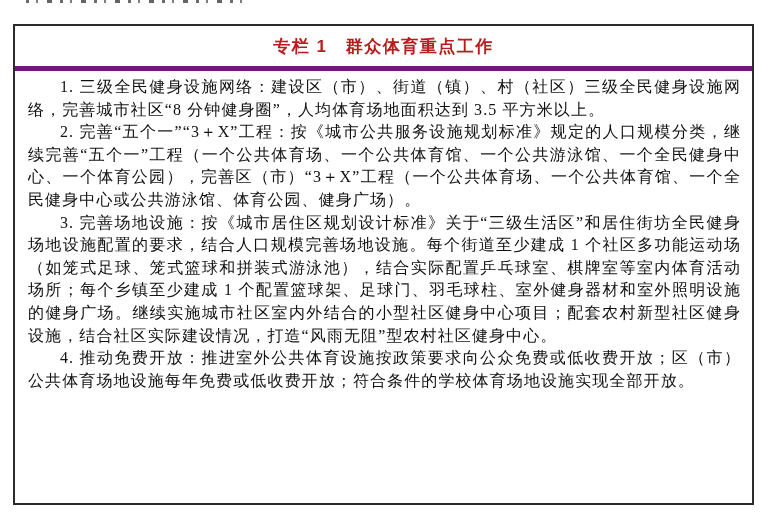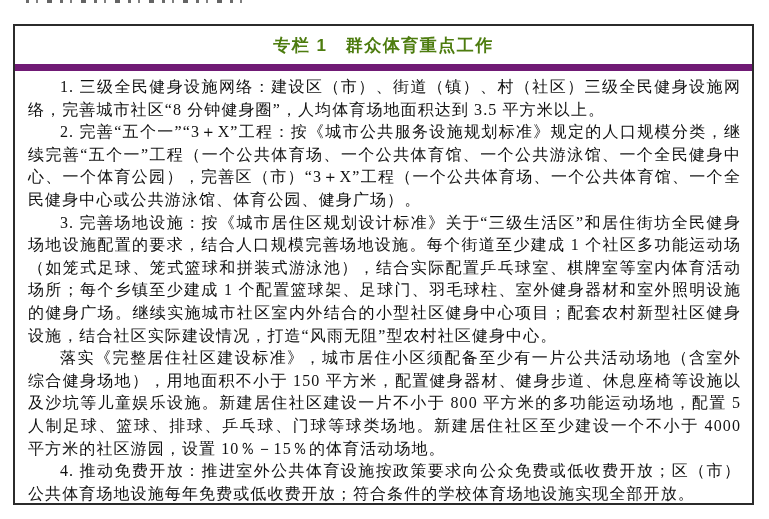--- a/index.html
+++ b/index.html
@@ -40,29 +40,29 @@
     left: 13px;
     top: 24px;
     width: 741px;
     height: 481px;
     border: 2px solid #2b2b2b;
     background: #ffffff;
   }
 
   .panel-title {
     height: 45px;
-    border-bottom: 7px solid #701a75;
+    border-bottom: 5px solid #701a75;
     display: flex;
     align-items: center;
     justify-content: center;
     font-family: "Liberation Sans", "DejaVu Sans", sans-serif;
     font-weight: bold;
     font-size: 17px;
     letter-spacing: 1.5px;
-    color: #4d7c0f;
+    color: #b91c1c;
   }
 
   .panel-body {
     padding: 5px 11px 0 13px;
     font-size: 16px;
     line-height: 22.6px;
     letter-spacing: 1.1px;
     text-align: justify;
   }
 
@@ -81,19 +81,18 @@
   <div class="panel">
 
     <div class="panel-title">
       <span>专栏 1　群众体育重点工作</span>
     </div>
 
     <div class="panel-body">
       <p>1. 三级全民健身设施网络：建设区（市）、街道（镇）、村（社区）三级全民健身设施网络，完善城市社区“8 分钟健身圈”，人均体育场地面积达到 3.5 平方米以上。</p>
       <p>2. 完善“五个一”“3＋X”工程：按《城市公共服务设施规划标准》规定的人口规模分类，继续完善“五个一”工程（一个公共体育场、一个公共体育馆、一个公共游泳馆、一个全民健身中心、一个体育公园），完善区（市）“3＋X”工程（一个公共体育场、一个公共体育馆、一个全民健身中心或公共游泳馆、体育公园、健身广场）。</p>
       <p>3. 完善场地设施：按《城市居住区规划设计标准》关于“三级生活区”和居住街坊全民健身场地设施配置的要求，结合人口规模完善场地设施。每个街道至少建成 1 个社区多功能运动场（如笼式足球、笼式篮球和拼装式游泳池），结合实际配置乒乓球室、棋牌室等室内体育活动场所；每个乡镇至少建成 1 个配置篮球架、足球门、羽毛球柱、室外健身器材和室外照明设施的健身广场。继续实施城市社区室内外结合的小型社区健身中心项目；配套农村新型社区健身设施，结合社区实际建设情况，打造“风雨无阻”型农村社区健身中心。</p>
-      <p>落实《完整居住社区建设标准》，城市居住小区须配备至少有一片公共活动场地（含室外综合健身场地），用地面积不小于 150 平方米，配置健身器材、健身步道、休息座椅等设施以及沙坑等儿童娱乐设施。新建居住社区建设一片不小于 800 平方米的多功能运动场地，配置 5 人制足球、篮球、排球、乒乓球、门球等球类场地。新建居住社区至少建设一个不小于 4000 平方米的社区游园，设置 10％－15％的体育活动场地。</p>
       <p>4. 推动免费开放：推进室外公共体育设施按政策要求向公众免费或低收费开放；区（市）公共体育场地设施每年免费或低收费开放；符合条件的学校体育场地设施实现全部开放。</p>
     </div>
 
   </div>
 
 </div>
 
 </body></html>

